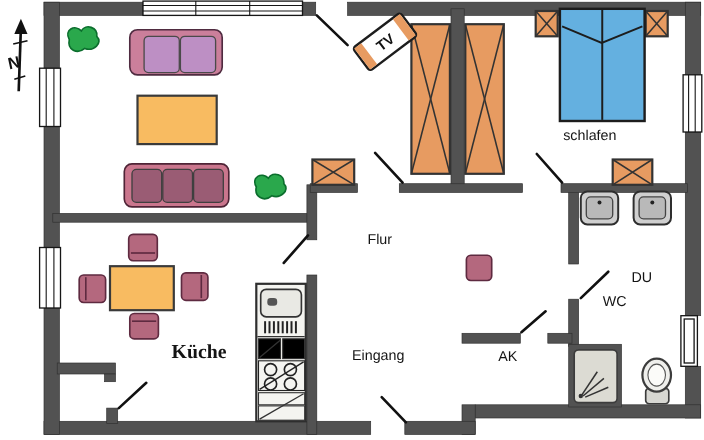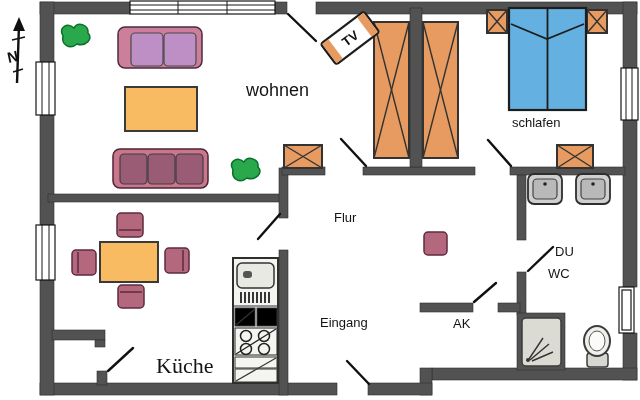--- a/index.html
+++ b/index.html
@@ -5,21 +5,21 @@
   html,body{margin:0;padding:0;background:#ffffff;}
   #plan{position:relative;width:640px;height:400px;background:#ffffff;overflow:hidden;
         font-family:"Liberation Sans",sans-serif;}
   #plan svg{position:absolute;left:0;top:0;}
   .wall{fill:#525252;stroke:#2f2f2f;stroke-width:0.6;}
   .win{fill:#ffffff;stroke:#161616;stroke-width:1.2;}
   .winline{stroke:#161616;stroke-width:1;}
   .door{stroke:#111111;stroke-width:2.4;stroke-linecap:round;}
   .lbl{position:absolute;color:#141414;white-space:nowrap;}
   .lbl-sans{font-family:"Liberation Sans",sans-serif;font-size:13px;}
-  .lbl-serif{font-family:"Liberation Serif",serif;font-size:22px;font-weight:normal;margin-top:44px;}
+  .lbl-serif{font-family:"Liberation Serif",serif;font-size:18px;font-weight:bold;}
   .outline{stroke:#333333;stroke-width:2;}
   .thin{stroke:#333333;stroke-width:1.4;}
 </style>
 </head>
 <body>
 
 <div id="plan">
 <svg width="640" height="400" viewBox="0 0 640 400">
 
   <g>
@@ -227,21 +227,20 @@
 
   <g>
     <line x1="17" y1="83" x2="19" y2="25" stroke="#111" stroke-width="2.4"></line>
     <path d="M13,31 L19,17 L25,31 Z" fill="#111"></path>
     <line x1="12" y1="40" x2="25" y2="37" stroke="#111" stroke-width="1.4"></line>
     <line x1="13" y1="72" x2="23" y2="69" stroke="#111" stroke-width="1.4"></line>
     <text x="7" y="62" font-family="Liberation Sans, sans-serif" font-size="15" font-weight="bold" fill="#111" transform="rotate(-12 13 56)">N</text>
   </g>
 </svg>
 
-<div class="lbl lbl-sans" style="left:246px;top:80px;font-size:18px;">wohnen</div>
 <div class="lbl lbl-sans" style="left:512px;top:115px;">schlafen</div>
 <div class="lbl lbl-sans" style="left:334px;top:210px;">Flur</div>
 <div class="lbl lbl-serif" style="left:156px;top:309px;">Küche</div>
 <div class="lbl lbl-sans" style="left:320px;top:315px;">Eingang</div>
 <div class="lbl lbl-sans" style="left:453px;top:316px;">AK</div>
-<div class="lbl lbl-sans" style="left:555px;top:244px;">DU</div>
+<div class="lbl lbl-sans" style="left:574px;top:244px;">DU</div>
 <div class="lbl lbl-sans" style="left:548px;top:266px;text-align:right;">WC</div>
 </div>
 
 </body></html>

